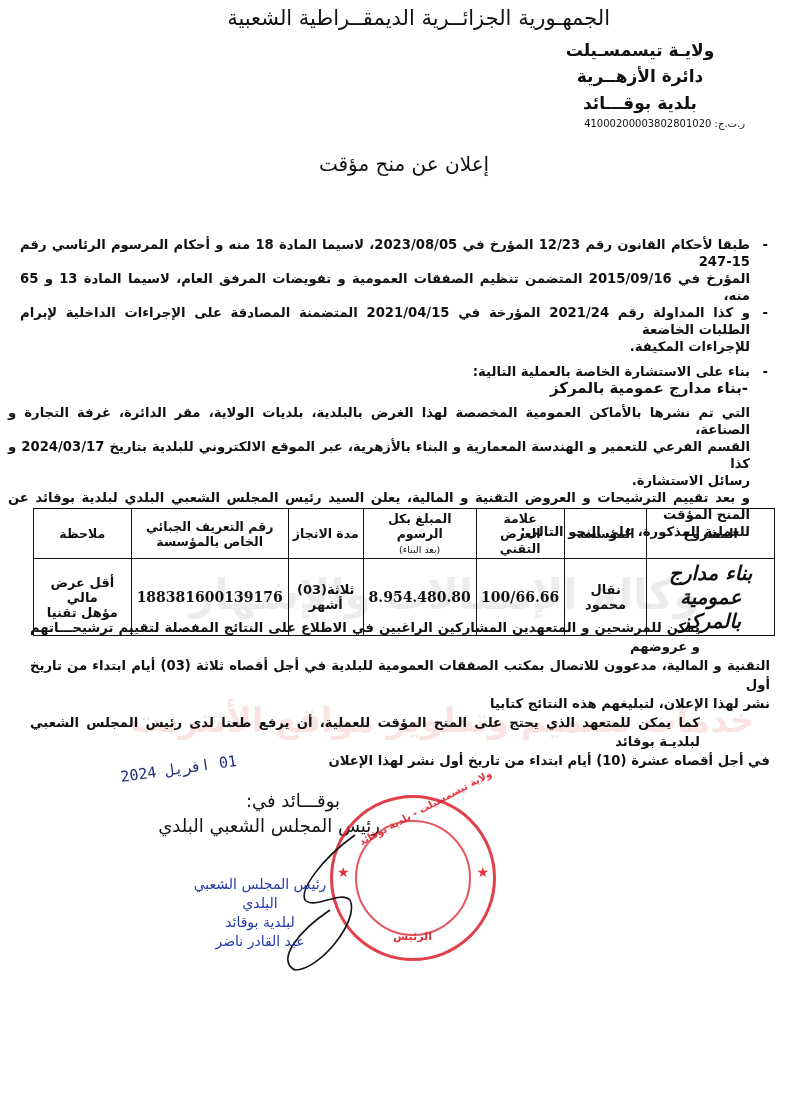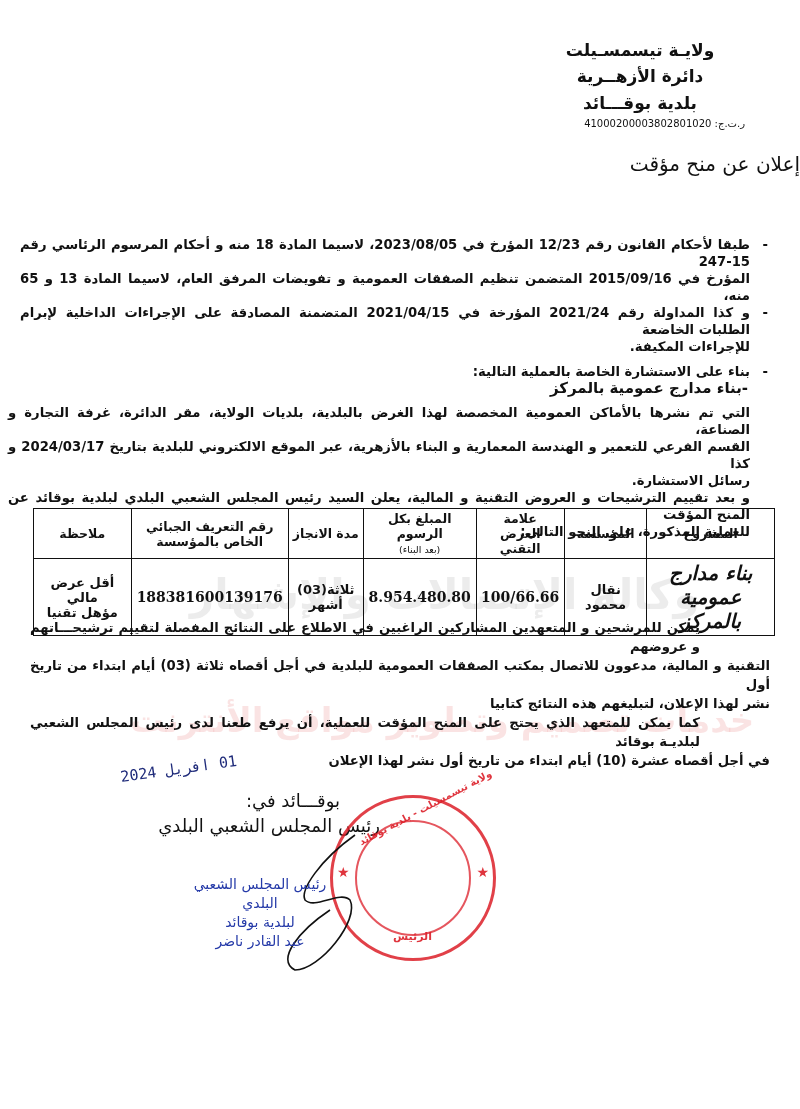--- a/index.html
+++ b/index.html
@@ -6,21 +6,21 @@
   body { width:800px; height:1109px; position:relative; overflow:hidden;
          font-family:"DejaVu Sans", sans-serif; color:#111; }
   .page { position:absolute; inset:0; direction:rtl; }
   .abs { position:absolute; }
   .watermark { position:absolute; color:rgba(150,150,150,0.18); font-weight:bold; white-space:nowrap; direction:rtl; }
   .watermark.red { color:rgba(220,60,60,0.14); }
   .hdr-title { right:190px; top:6px; font-size:21px; }
   .hdr-line { font-size:17px; text-align:center; width:200px; }
   .ref { right:55px; top:118px; font-size:10px; direction:rtl; }
   .ref span.num { direction:ltr; unicode-bidi:embed;text-align:center; }
-  .ann-title { left:0; right:0; top:152px; text-align:right; font-size:20px;padding-left:8px; }
+  .ann-title { left:0; right:0; top:152px; text-align:center; font-size:20px;padding-left:8px; }
   .para { font-size:13.2px; line-height:17px; font-weight:bold; text-align:justify; }
   .bullet { position:relative; padding-right:22px; }
   .bullet::before { content:"-"; position:absolute; right:4px; top:0; }
   .project-line { font-size:15px; font-weight:bold; }
   table.res { position:absolute; left:33px; top:508px; width:742px; border-collapse:collapse; direction:rtl; font-size:13px; }
   table.res th, table.res td { border:1.5px solid #111; text-align:center; vertical-align:middle; padding:2px 4px; }
   table.res th { font-weight:bold; height:34px; font-size:12.5px; }
   table.res th small { font-size:9.5px; font-weight:normal; }
   table.res td { height:48px; font-weight:bold; font-size:13px; }
   table.res td.num { font-family:"DejaVu Serif", serif; font-size:14px; }
@@ -34,20 +34,21 @@
   .handsig { color:#2439a8; font-size:14px; text-align:center; direction:rtl; line-height:19px; }
 </style>
 </head>
 <body>
 
 <div class="page">
 
   <div class="watermark" style="left:190px; top:570px; font-size:42px;">وكالة الإتصالات والإشهار</div>
   <div class="watermark red" style="left:130px; top:700px; font-size:34px;">خدمات تصميم وتطوير مواقع الأنترنت</div>
 
+  <div class="abs hdr-title">الجمهـورية الجزائــرية الديمقــراطية الشعبية</div>
   <div class="abs hdr-line" style="right:60px; top:40px; font-weight:bold;">ولايـة تيسمسـيلت</div>
   <div class="abs hdr-line" style="right:60px; top:66px; font-weight:bold;">دائرة الأزهــرية</div>
   <div class="abs hdr-line" style="right:60px; top:93px; font-weight:bold;">بلدية بوقـــائد</div>
   <div class="abs ref">
     <span>ر.ت.ج:</span>
     <span class="num">41000200003802801020</span>
   </div>
 
   <div class="abs ann-title">إعلان عن منح مؤقت</div>
 

